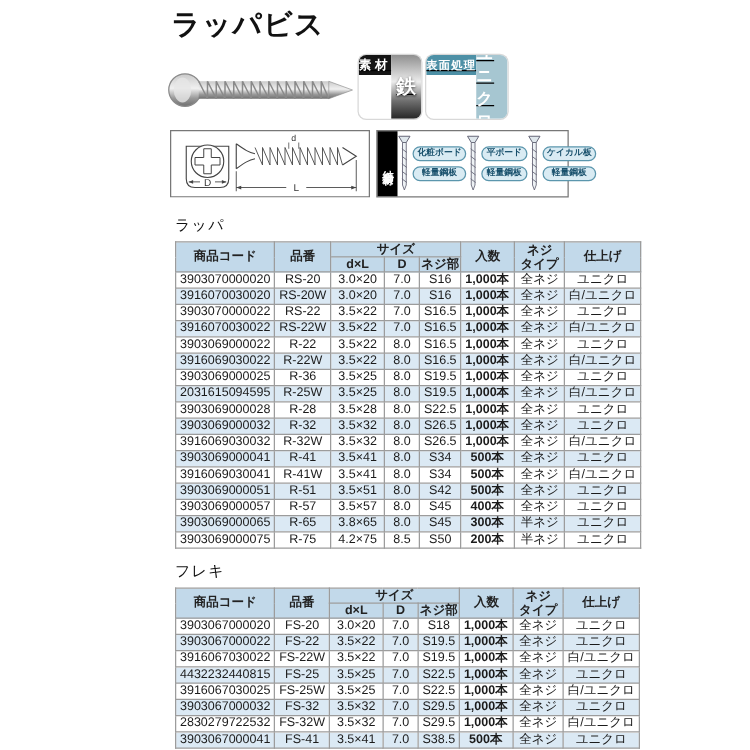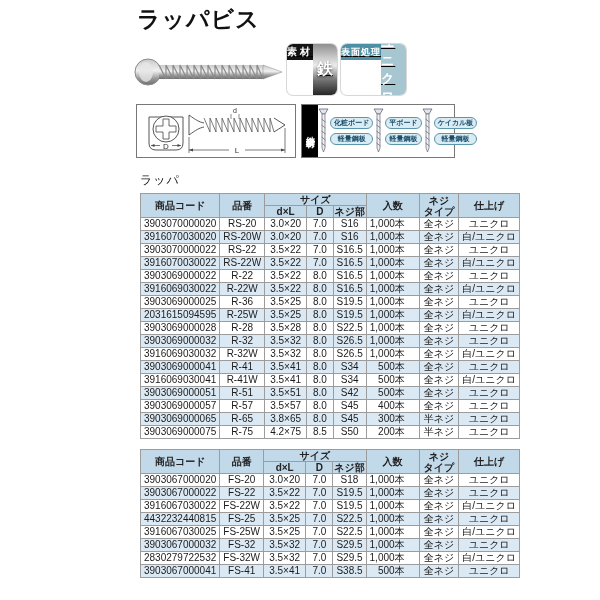--- a/index.html
+++ b/index.html
@@ -1,17 +1,17 @@
 <!DOCTYPE html>
 <html style="--header-bg: #c2d9ea; --row-alt-bg: #dbe9f4; --material-badge-header: #141414; --surface-badge-header: #4d90a6; --surface-badge-body: #a6c6d1; --chip-bg: #d9ebf3; --chip-border: #5b96ad; --chip-text: #174f6b;"><head>
 <meta charset="utf-8">
 <style>
   *{box-sizing:border-box;margin:0;padding:0;}
   body{background:#fff;font-family:"Liberation Sans","DejaVu Sans",sans-serif;}
-  .canvas{position:relative;width:520px;height:600px;background:#fff;overflow:hidden;}
+  .canvas{position:relative;width:600px;height:600px;background:#fff;overflow:hidden;}
 
   .page-title{position:absolute;left:137px;top:4px;font-size:23px;font-weight:bold;color:#111;letter-spacing:1px;}
 
   .photo{position:absolute;left:133px;top:51px;}
 
   .badge{position:absolute;border-radius:6px;overflow:hidden;display:flex;flex-direction:row;box-shadow:0 0 0 1px #d8d8d8;text-decoration:underline;}
   .badge-material{left:287px;top:44px;width:50px;height:51px;}
   .badge-surface{left:341px;top:44px;width:65px;height:51px;justify-content:center;}
   .badge-header{height:16px;display:flex;align-items:center;justify-content:center;color:#fff;font-weight:bold;}
   .badge-material .badge-header{background:var(--material-badge-header,#141414);font-size:10px;letter-spacing:3px;}
@@ -30,21 +30,21 @@
   .chip{background:var(--chip-bg,#d9ebf3);border:1px solid var(--chip-border,#5b96ad);color:var(--chip-text,#174f6b);font-size:7px;line-height:8px;padding:1px 3px;border-radius:7px;white-space:nowrap;font-weight:bold;text-align:center;}
 
   .table-section{position:absolute;left:140px;}
   .section-rappa{top:172px;}
   .section-fureki{top:449px;}
   .table-title{font-size:12px;font-weight:normal;color:#111;margin-bottom:4px;letter-spacing:1px;}
   table{border-collapse:collapse;table-layout:fixed;font-size:10px;color:#1b1b1b;}
   th{background:var(--header-bg,#c2d9ea);border:1px solid #9c9c9c;font-weight:bold;height:12px;padding:0;line-height:11px;text-align:center;color:#222;font-size:10px;}
   td{border:1px solid #9c9c9c;height:12px;padding:0 3px;line-height:12px;text-align:center;white-space:nowrap;overflow:hidden;background:#fff;}
   tr.alt td{background:var(--row-alt-bg,#dbe9f4);}
-  td.num{text-align:right;padding-right:14px;}
+  td.num{padding-right:4px;font-weight:bold;}
 </style>
 </head>
 <body>
 
 <div class="canvas">
 
   <div class="page-title">ラッパビス</div>
 
   <svg class="photo" width="152" height="42" viewBox="0 0 152 42">
     <defs>
@@ -326,20 +326,21 @@
             <td class="">S50</td>
             <td class="num">200本</td>
             <td class="">半ネジ</td>
             <td class="">ユニクロ</td>
           </tr>
         </tbody>
       </table>
   </div>
 
   <div class="table-section section-fureki">
+    <div class="table-title">フレキ</div>
     <table>
         <colgroup>
           <col style="width:66px">
           <col style="width:31px">
           <col style="width:43px">
           <col style="width:28px">
           <col style="width:31px">
           <col style="width:38px">
           <col style="width:40px">
           <col style="width:33px">

